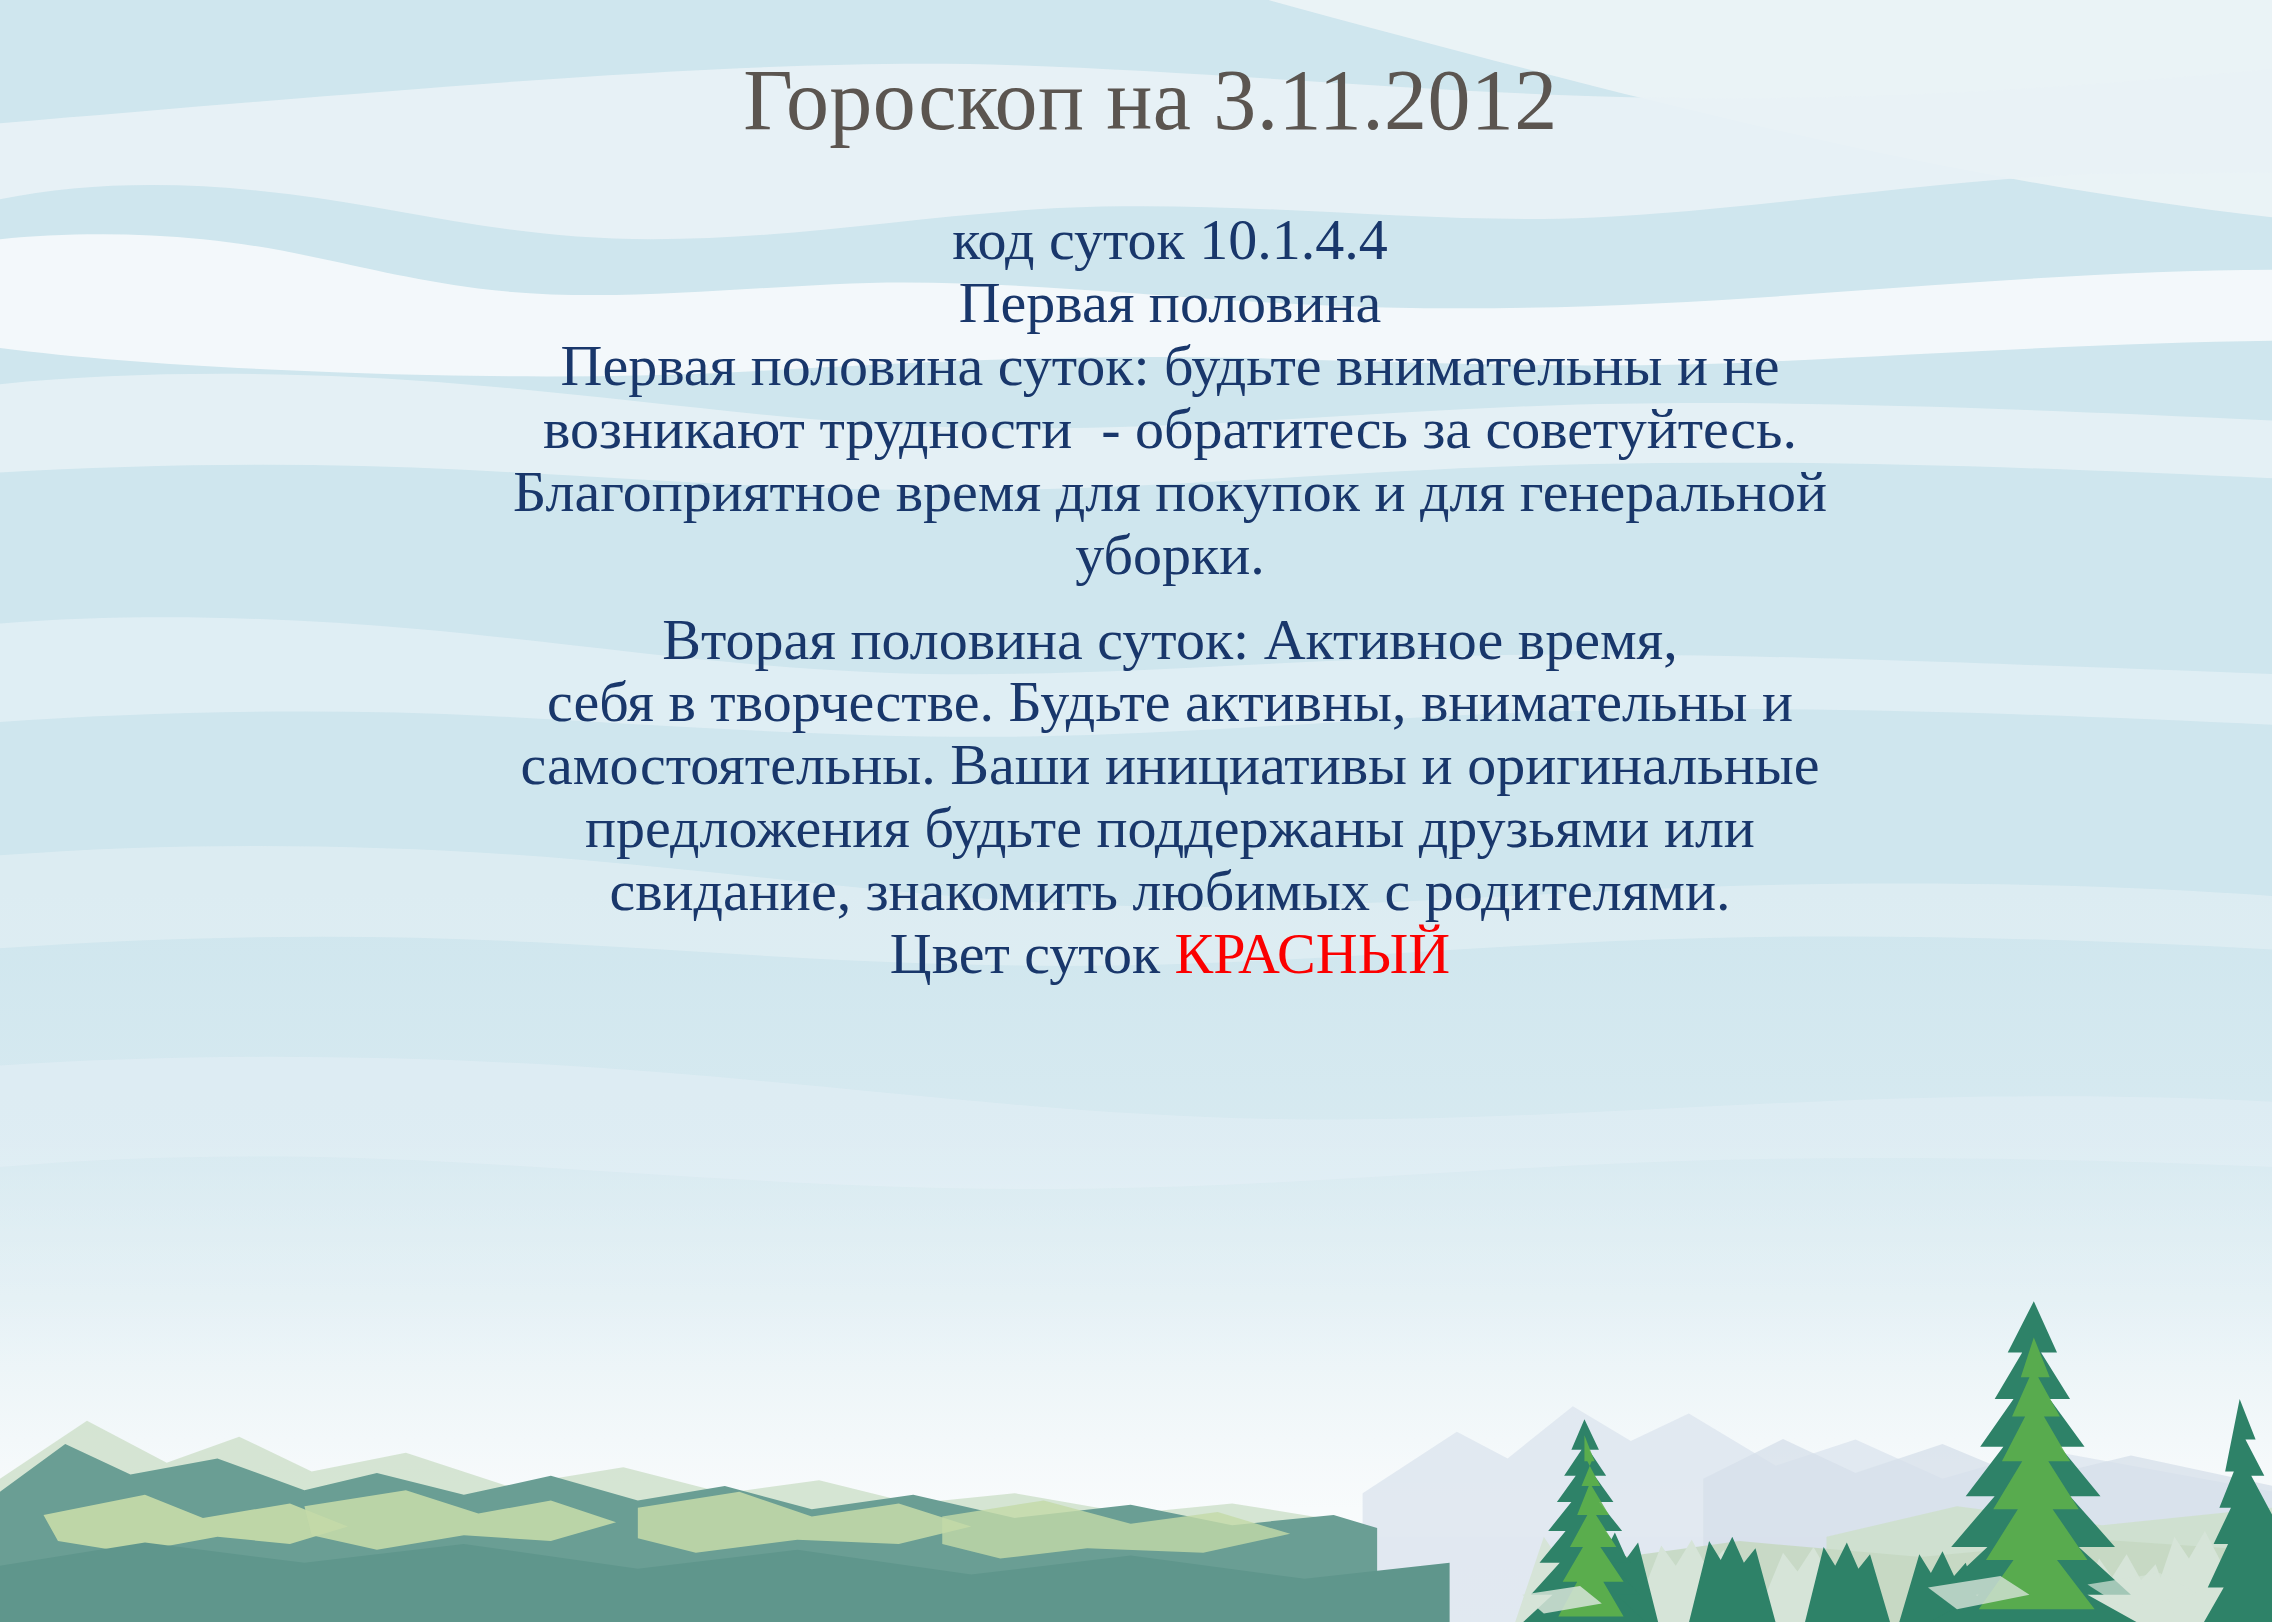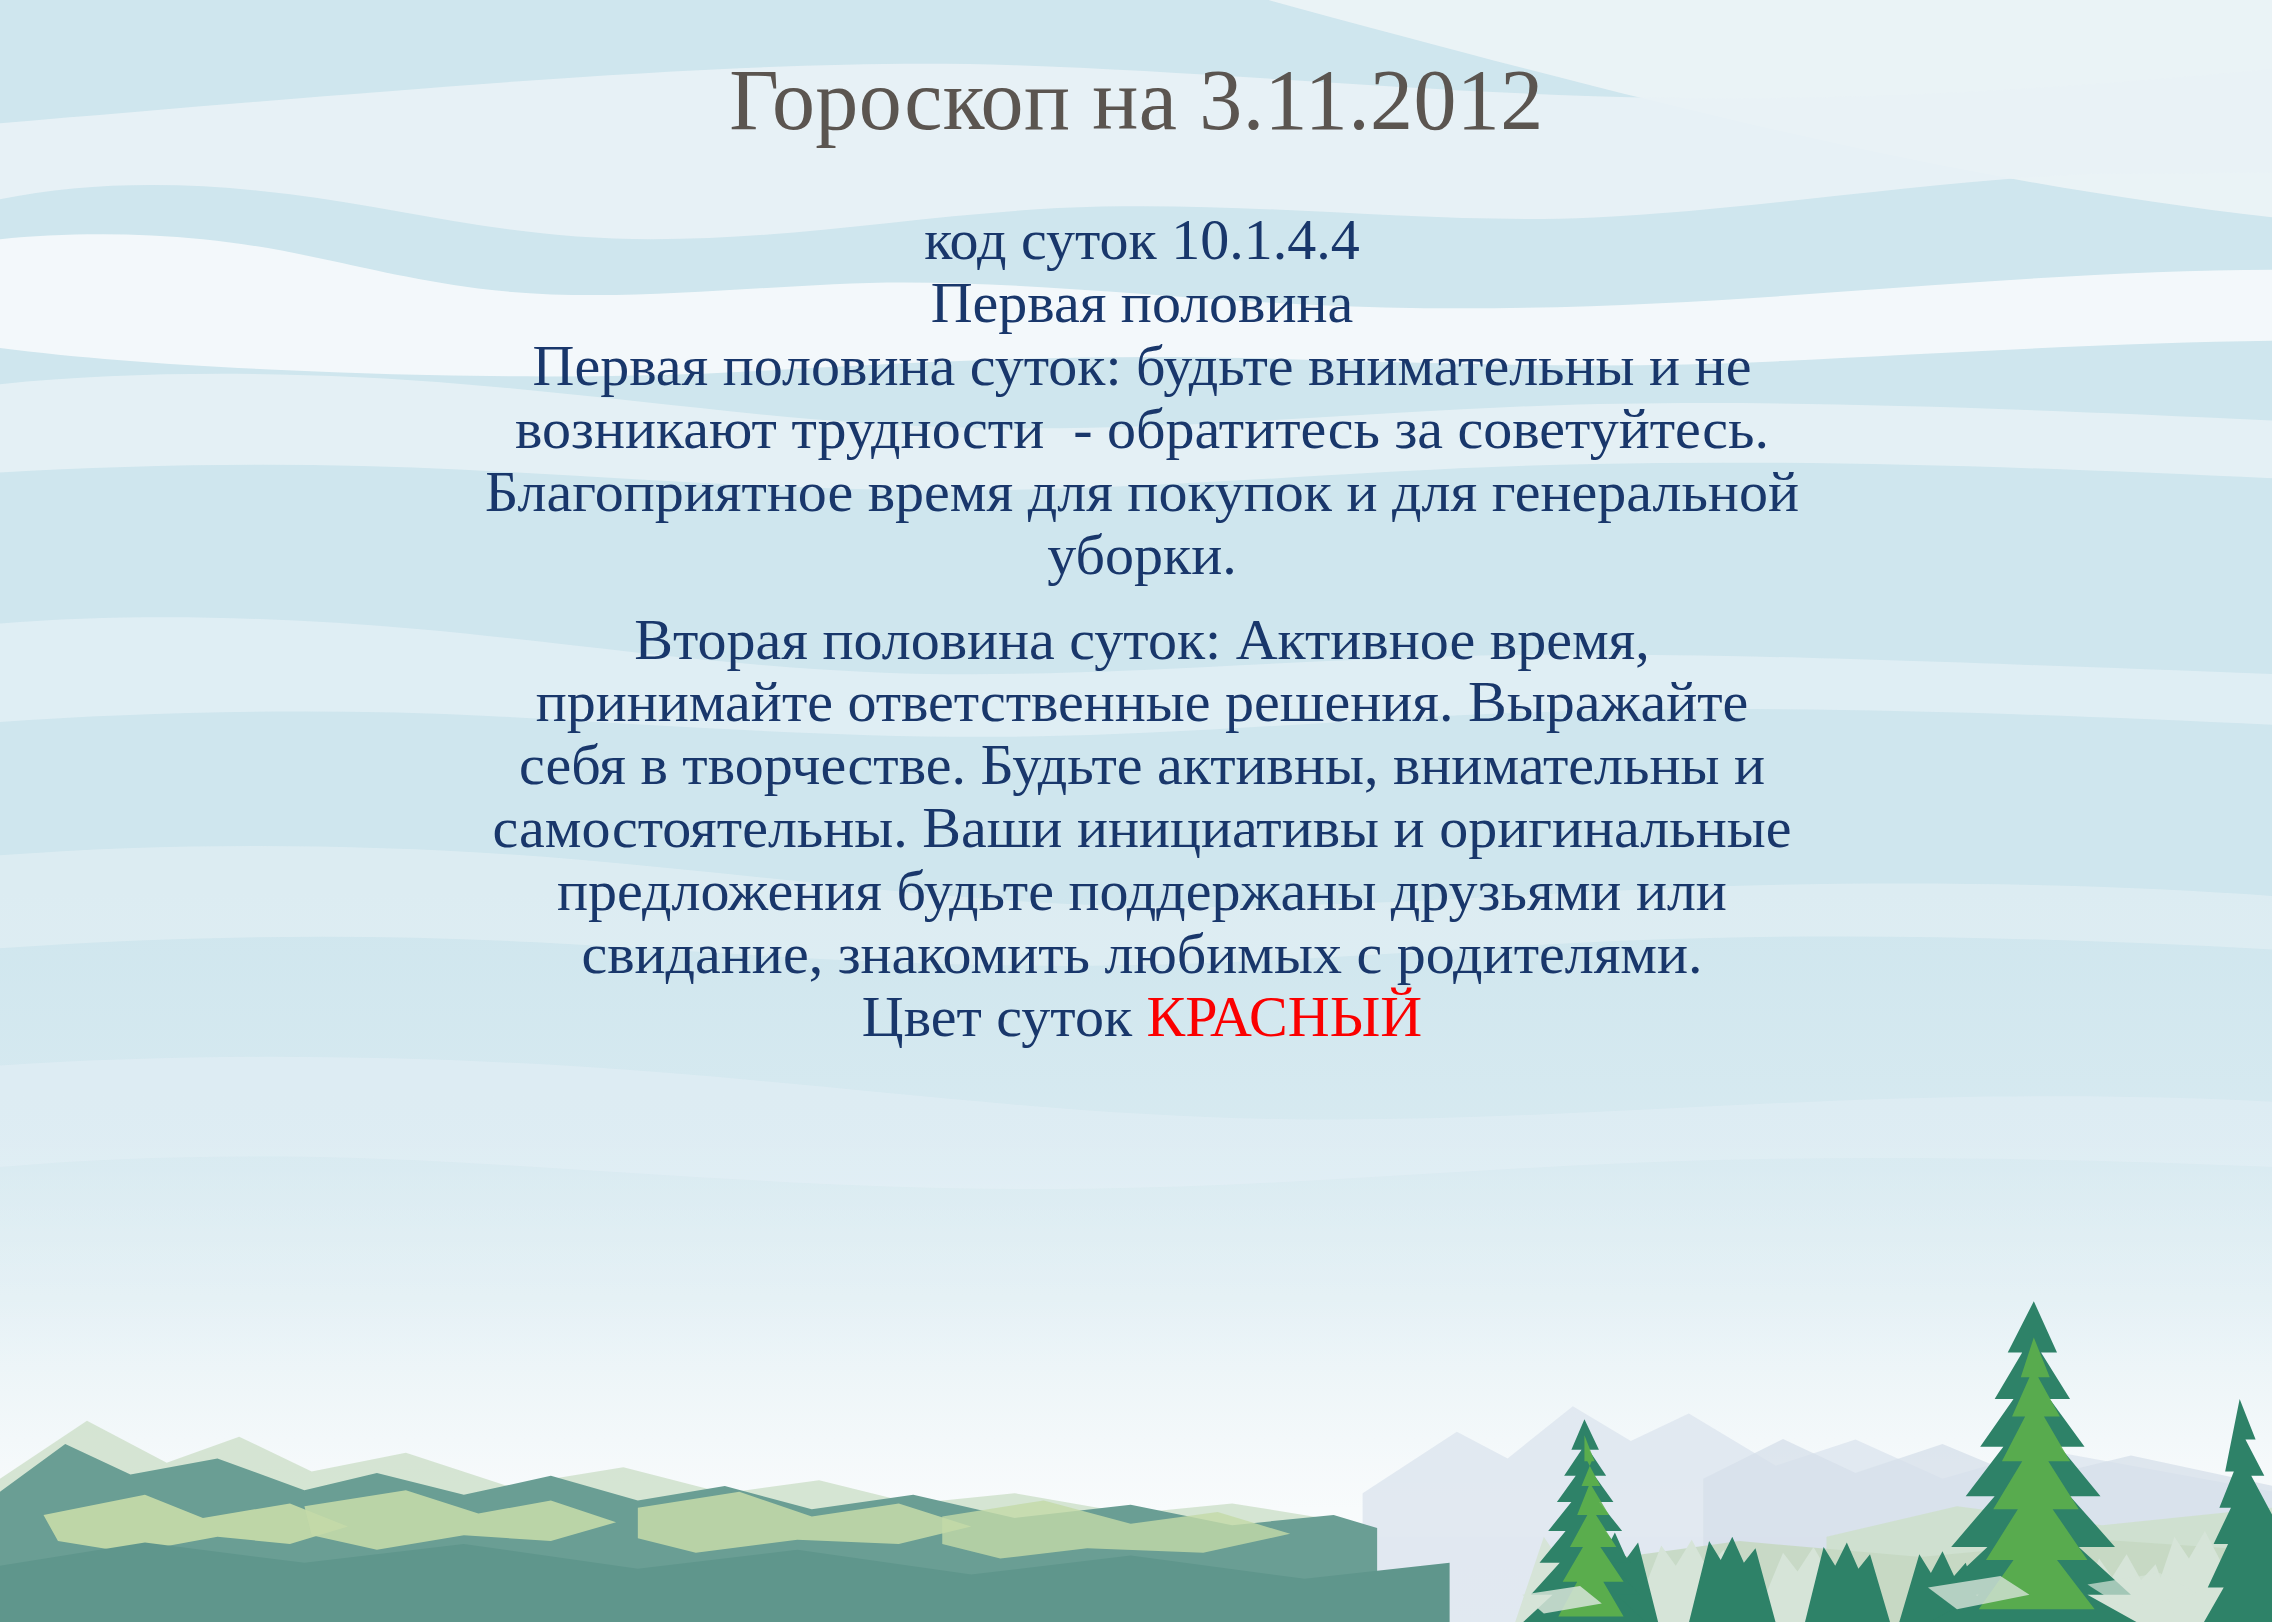--- a/index.html
+++ b/index.html
@@ -19,20 +19,21 @@
     position: absolute;
     inset: 0;
     width: 100%;
     height: 100%;
     display: block;
   }
   .content {
     position: absolute;
     inset: 0;
     z-index: 5;
+    margin-left: 28px;
   }
   .title {
     position: absolute;
     top: 57px;
     left: 0;
     width: 100%;
     text-align: center;
     font-size: 86px;
     line-height: 1.0;
     color: #5b5550;
@@ -228,21 +229,20 @@
       <span class="ln">Первая половина</span>
 
       <span class="ln">Первая половина суток: будьте внимательны и не</span>
       <span class="ln">возникают трудности  - обратитесь за советуйтесь.</span>
       <span class="ln">Благоприятное время для покупок и для генеральной</span>
       <span class="ln">уборки.</span>
 
       <span class="gap"></span>
 
       <span class="ln">Вторая половина суток: Активное время,</span>
-      <span class="ln">принимайте ответственные решения. Выражайте</span>
       <span class="ln">себя в творчестве. Будьте активны, внимательны и</span>
       <span class="ln">самостоятельны. Ваши инициативы и оригинальные</span>
       <span class="ln">предложения будьте поддержаны друзьями или</span>
       <span class="ln">свидание, знакомить любимых с родителями.</span>
 
       <span class="ln"><span>Цвет суток </span><span class="red">КРАСНЫЙ</span></span>
     </div>
 
 
   </div>

